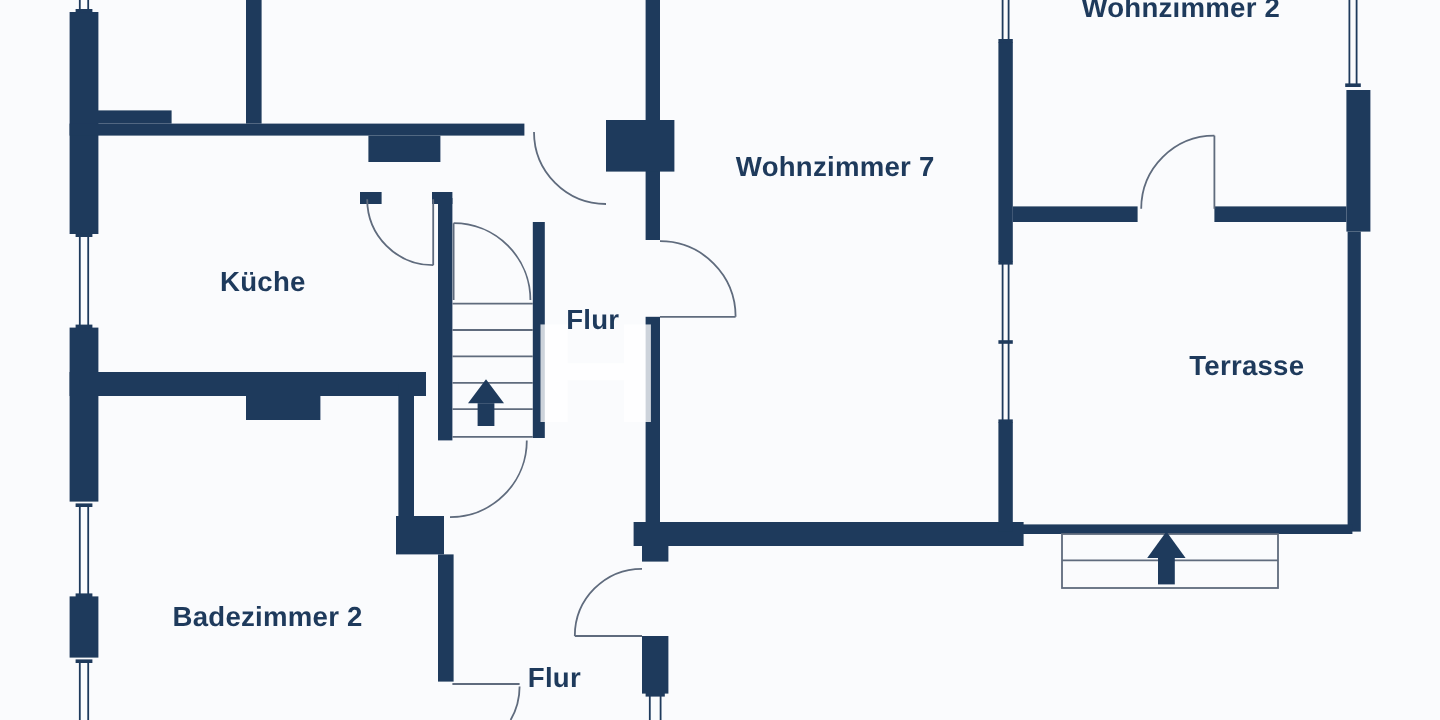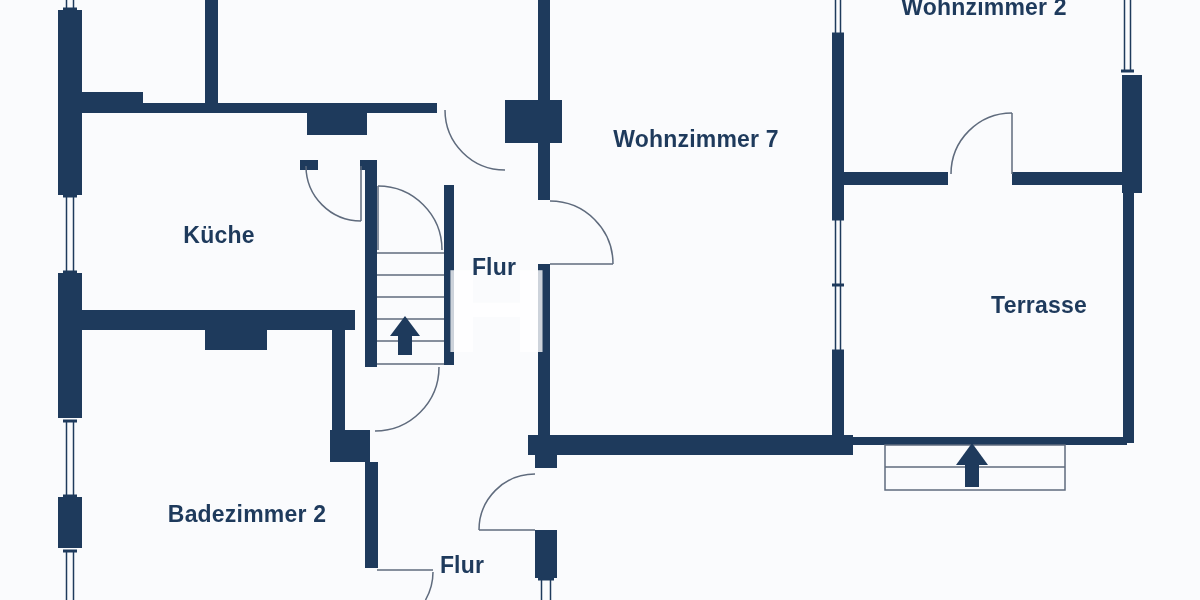--- a/index.html
+++ b/index.html
@@ -168,15 +168,15 @@
     </g>
 
     <text class="wm-text" x="440" y="352" font-size="118" textLength="113" lengthAdjust="spacingAndGlyphs" fill="rgba(255,255,255,0.78)">H</text>
   </svg>
 
   <div class="room-label" style="left:219px;top:220px;margin-top:15px;">Küche</div>
   <div class="room-label" style="left:494px;top:267px;">Flur</div>
   <div class="room-label" style="left:696px;top:139px;">Wohnzimmer 7</div>
   <div class="room-label" style="left:984px;top:7px;">Wohnzimmer 2</div>
   <div class="room-label" style="left:1039px;top:305px;">Terrasse</div>
-  <div class="room-label" style="left:223px;top:514px;margin-left:24px;">Badezimmer 2</div>
+  <div class="room-label" style="left:223px;top:514px;">Badezimmer 2</div>
   <div class="room-label" style="left:462px;top:565px;">Flur</div>
 </div>
 
 </body></html>

